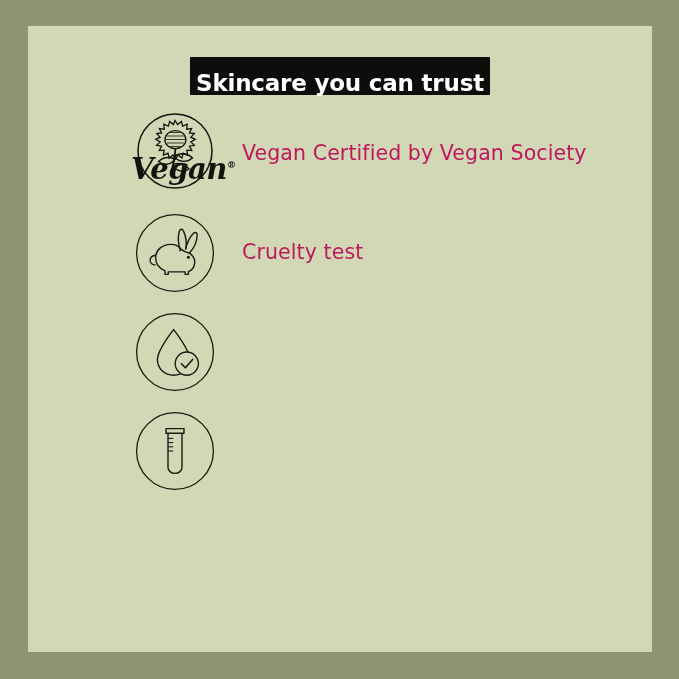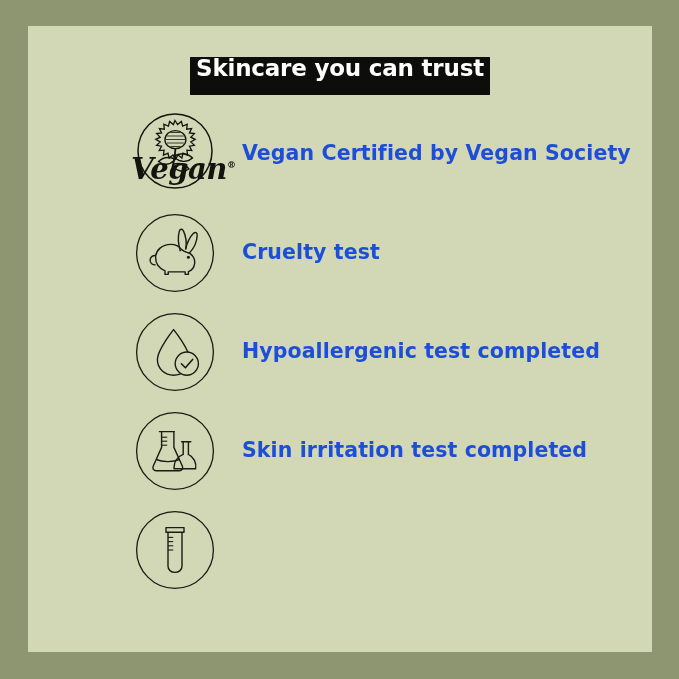--- a/index.html
+++ b/index.html
@@ -29,21 +29,21 @@
     background: #d2d7b5;
   }
   .title-banner {
     position: absolute;
     left: 162px;
     top: 31px;
     width: 300px;
     height: 38px;
     background: #0d0d0b;
     display: flex;
-    align-items: flex-start;
+    align-items: flex-end;
     justify-content: center;
   }
   .title-text {
     color: #ffffff;
     font-family: "DejaVu Sans", sans-serif;
     font-size: 23px;
     font-weight: bold;
     letter-spacing: -0.2px;
     line-height: 1;
     white-space: nowrap;
@@ -71,24 +71,24 @@
     justify-content: center;
   }
   .icon-slot svg {
     display: block;
     overflow: visible;
   }
   .row-label {
     position: absolute;
     left: 214px;
     width: 400px;
-    color: #1d4ed8;
+    color: #be185d;
     font-family: "DejaVu Sans", sans-serif;
     font-size: 20.5px;
-    font-weight: 700;
+    font-weight: 400;
     letter-spacing: 0.1px;
     line-height: 1.42;
   }
   .row-label .line {
     display: block;
     white-space: nowrap;
   }
   .vegan-logo {
     position: relative;
     width: 96px;
@@ -204,53 +204,22 @@
             <path d="M38.6 17.6
                      C38.6 17.6 22.4 37.6 22.4 47.6
                      C22.4 56.6 29.6 63.2 38.6 63.2
                      C47.6 63.2 54.8 56.6 54.8 47.6
                      C54.8 37.6 38.6 17.6 38.6 17.6 Z" stroke-linejoin="round"></path>
 
             <circle cx="51.8" cy="51.6" r="11.6" fill="#d2d7b5"></circle>
             <path d="M46.4 51.8 L50.4 55.8 L57.6 47.4" stroke-width="1.6" stroke-linecap="round" stroke-linejoin="round"></path>
           </svg>
         </div>
-        <div class="row-label">
-          <span class="line">Hypoallergenic test completed</span>
-        </div>
-      </div>
-
-      <div class="row">
-        <div class="icon-slot">
-          <svg width="80" height="80" viewBox="0 0 80 80" fill="none" stroke="#1b1b14" stroke-width="1.4">
-            <circle cx="40" cy="40" r="38.4" stroke-width="1.3"></circle>
-
-            <path d="M46.6 30.8 L55.8 30.8 M48.2 30.8 L48.2 43.4
-                     C42.6 45.6 39 50.8 39 56.6 C39 57 39 57.4 39.1 57.8
-                     L60.6 57.8 C61.8 52 58.8 46 53.4 43.4 L53.4 30.8" stroke-linejoin="round" stroke-linecap="round"></path>
-
-            <path d="M24.4 20.6 L39.4 20.6
-                     M26.6 20.6 L26.6 36.4 L18.2 55.2
-                     C17.2 57.4 18.7 59.8 21.1 59.8
-                     L44.5 59.8 C46.9 59.8 48.4 57.4 47.4 55.2
-                     L38.9 36.4 L38.9 20.6" stroke-linejoin="round" stroke-linecap="round"></path>
-
-            <path d="M21.2 48.4 C27 51.2 38.4 51.4 44.4 48.4"></path>
-
-            <g stroke-width="1.1">
-              <line x1="26.8" y1="26.2" x2="32.2" y2="26.2"></line>
-              <line x1="26.8" y1="30.2" x2="32.2" y2="30.2"></line>
-              <line x1="26.8" y1="34.2" x2="32.2" y2="34.2"></line>
-            </g>
-          </svg>
-        </div>
-        <div class="row-label">
-          <span class="line">Skin irritation test completed</span>
-        </div>
-      </div>
+      </div>
+
 
       <div class="row">
         <div class="icon-slot">
           <svg width="80" height="80" viewBox="0 0 80 80" fill="none" stroke="#1b1b14" stroke-width="1.4">
             <circle cx="40" cy="40" r="38.4" stroke-width="1.3"></circle>
 
             <path d="M31 17.6 L49 17.6 L49 22.2 L31 22.2 Z" stroke-linejoin="round"></path>
 
             <path d="M33 22.2 L33 56.2
                      C33 59.8 36 62.4 40 62.4

